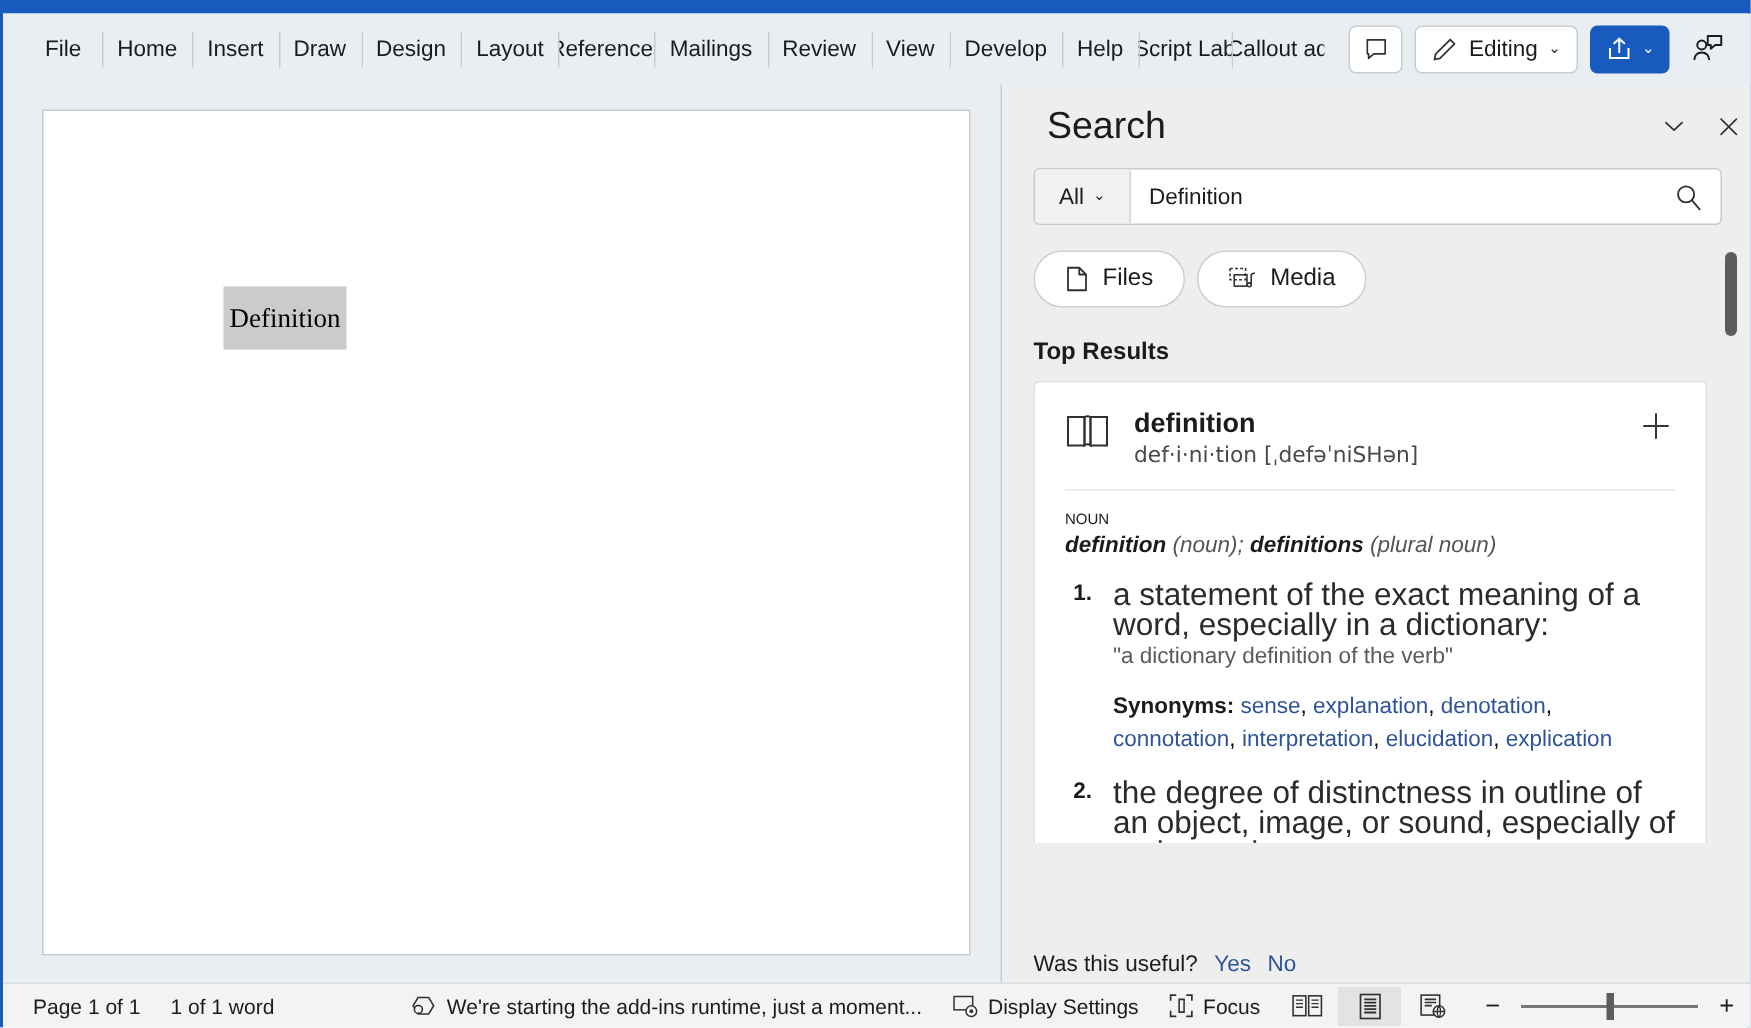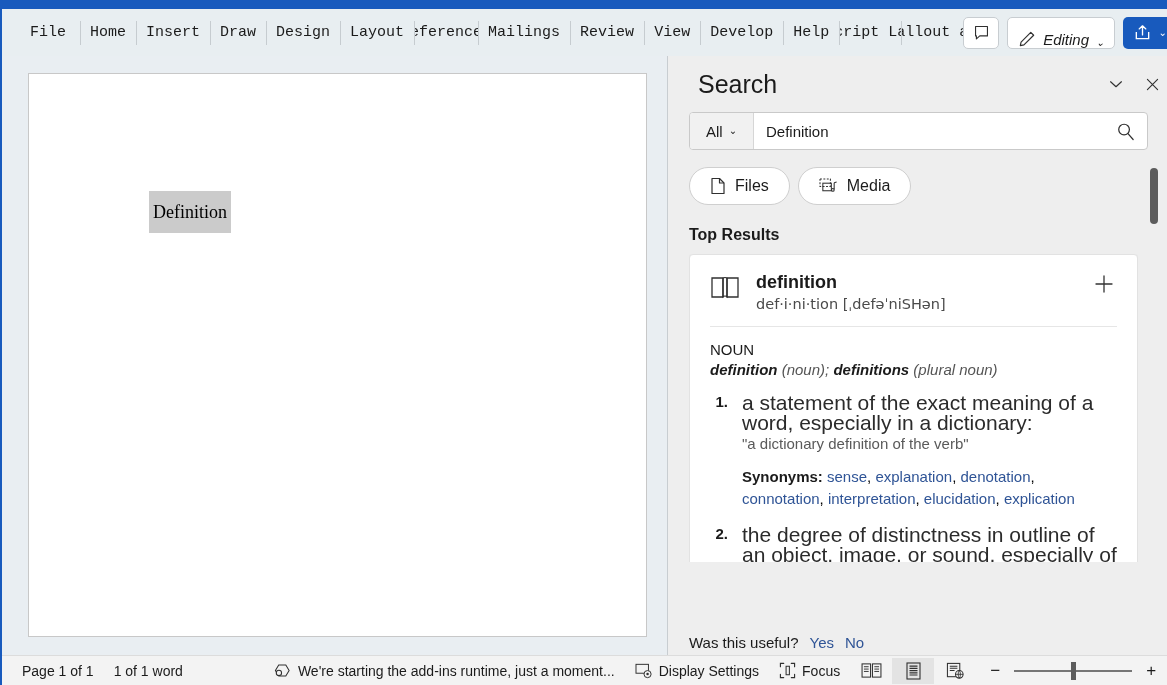--- a/index.html
+++ b/index.html
@@ -39,21 +39,20 @@
   }
   .tab {
     position: relative;
     display: flex; align-items: center; justify-content: center;
     padding: 0 10px;
     font-size: 15px;
     color: #1b1b1b;
     white-space: nowrap;
     overflow: hidden;
     cursor: pointer;
-    font-family: Liberation Mono, monospace;
   }
   .tab + .tab::before {
     content: "";
     position: absolute; left: 0; top: 3px;
     width: 1px; height: 24px;
     background: #c6ccd0;
   }
   .tab.tab-file { padding: 0 14px 0 10px; }
   .tab.clip-8 { max-width: 64px; }
   .tab.clip-9 { max-width: 62px; }
@@ -69,25 +68,24 @@
     border-radius: 5px;
     background: #ffffff;
     display: flex; align-items: center; justify-content: center;
     cursor: pointer;
   }
   .editing-btn {
     height: 32px;
     border: 1px solid #c8cdd1;
     border-radius: 5px;
     background: #ffffff;
-    display: flex; align-items: flex-end; gap: 7px;
+    display: flex; align-items: center; gap: 7px;
     padding: 0 10px;
     font-size: 15px; color: #1b1b1b;
     cursor: pointer;
-    font-style: italic;
   }
   .share-btn {
     height: 32px;
     border-radius: 5px;
     background: #185abd;
     display: flex; align-items: center; gap: 6px;
     padding: 0 10px;
     color: #fff;
     cursor: pointer;
   }
@@ -235,21 +233,21 @@
     font-size: 14.5px; color: #4a4a4a; margin-top: 3px;
     font-family: "DejaVu Sans", sans-serif;
   }
   .add-btn {
     margin-left: auto; width: 26px; height: 26px;
     display: flex; align-items: center; justify-content: center;
     cursor: pointer; color: #333;
   }
   .pos {
     margin-top: 14px;
-    font-size: 15px; color: #1b1b1b;
+    font-size: 10px; color: #1b1b1b;
   }
   .forms {
     margin-top: 3px;
     font-size: 15px; color: #555; font-style: italic;
   }
   .forms b { color: #1b1b1b; font-weight: 700; }
   .sense {
     display: flex; gap: 14px;
     margin-top: 15px;
   }

